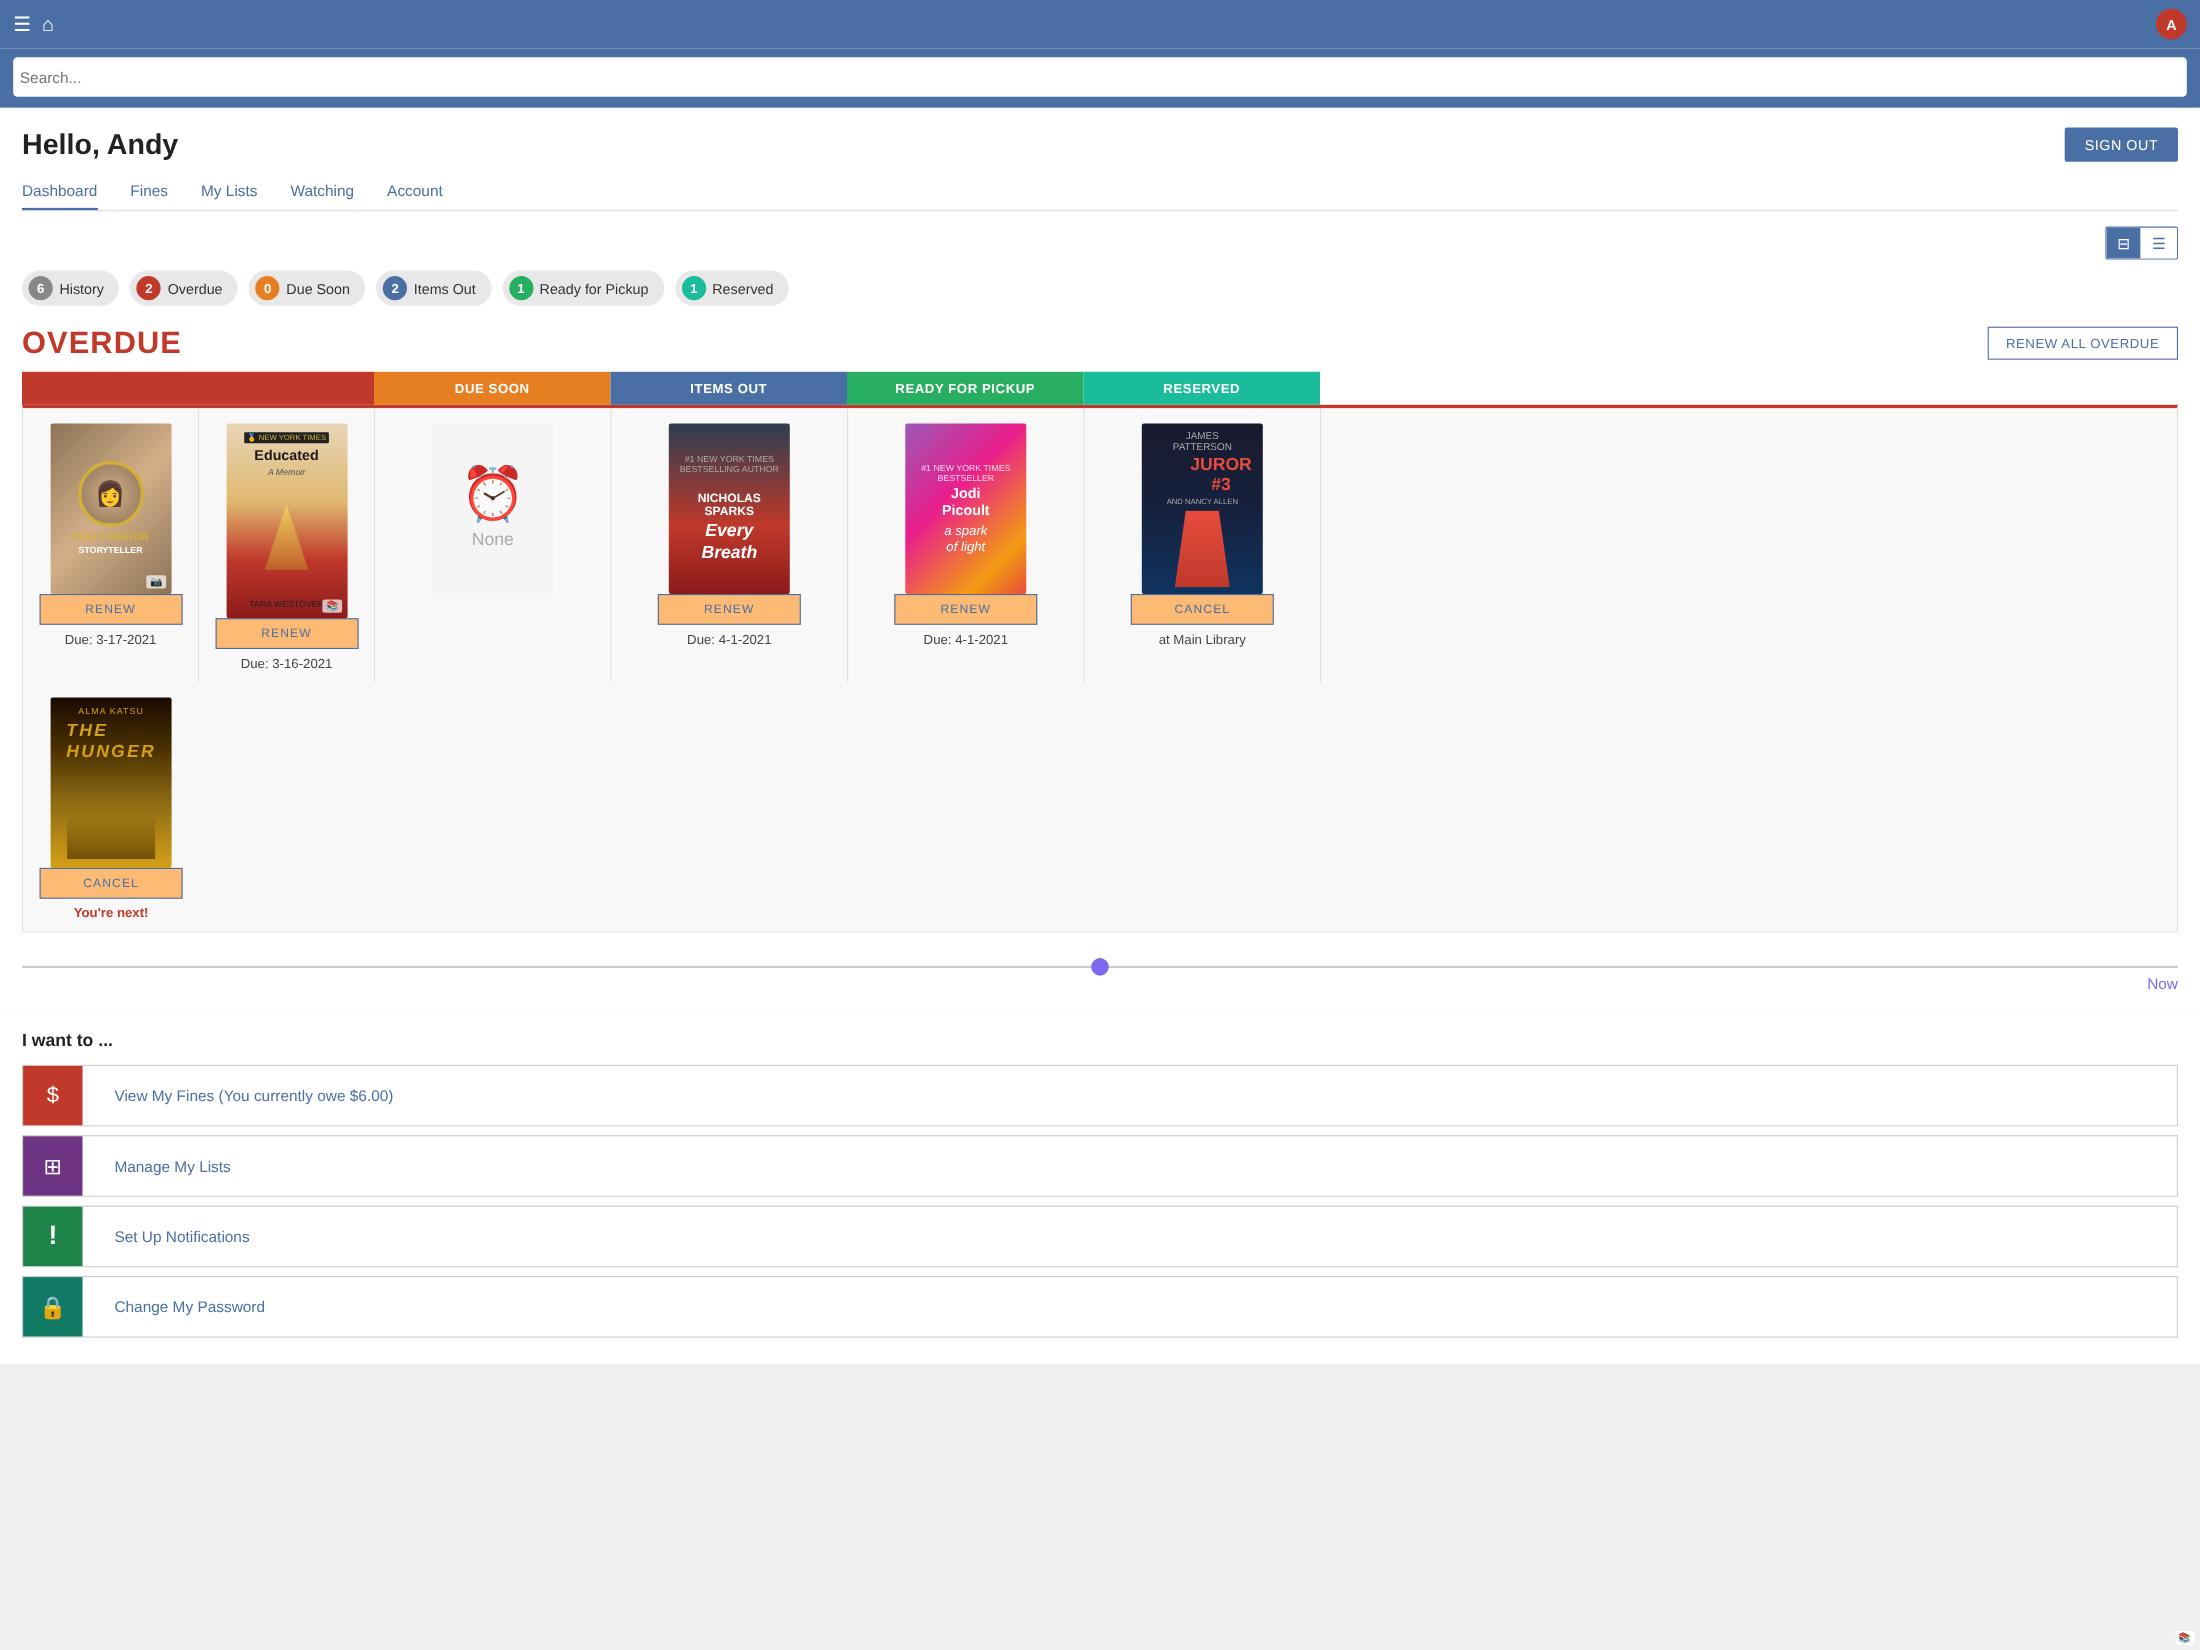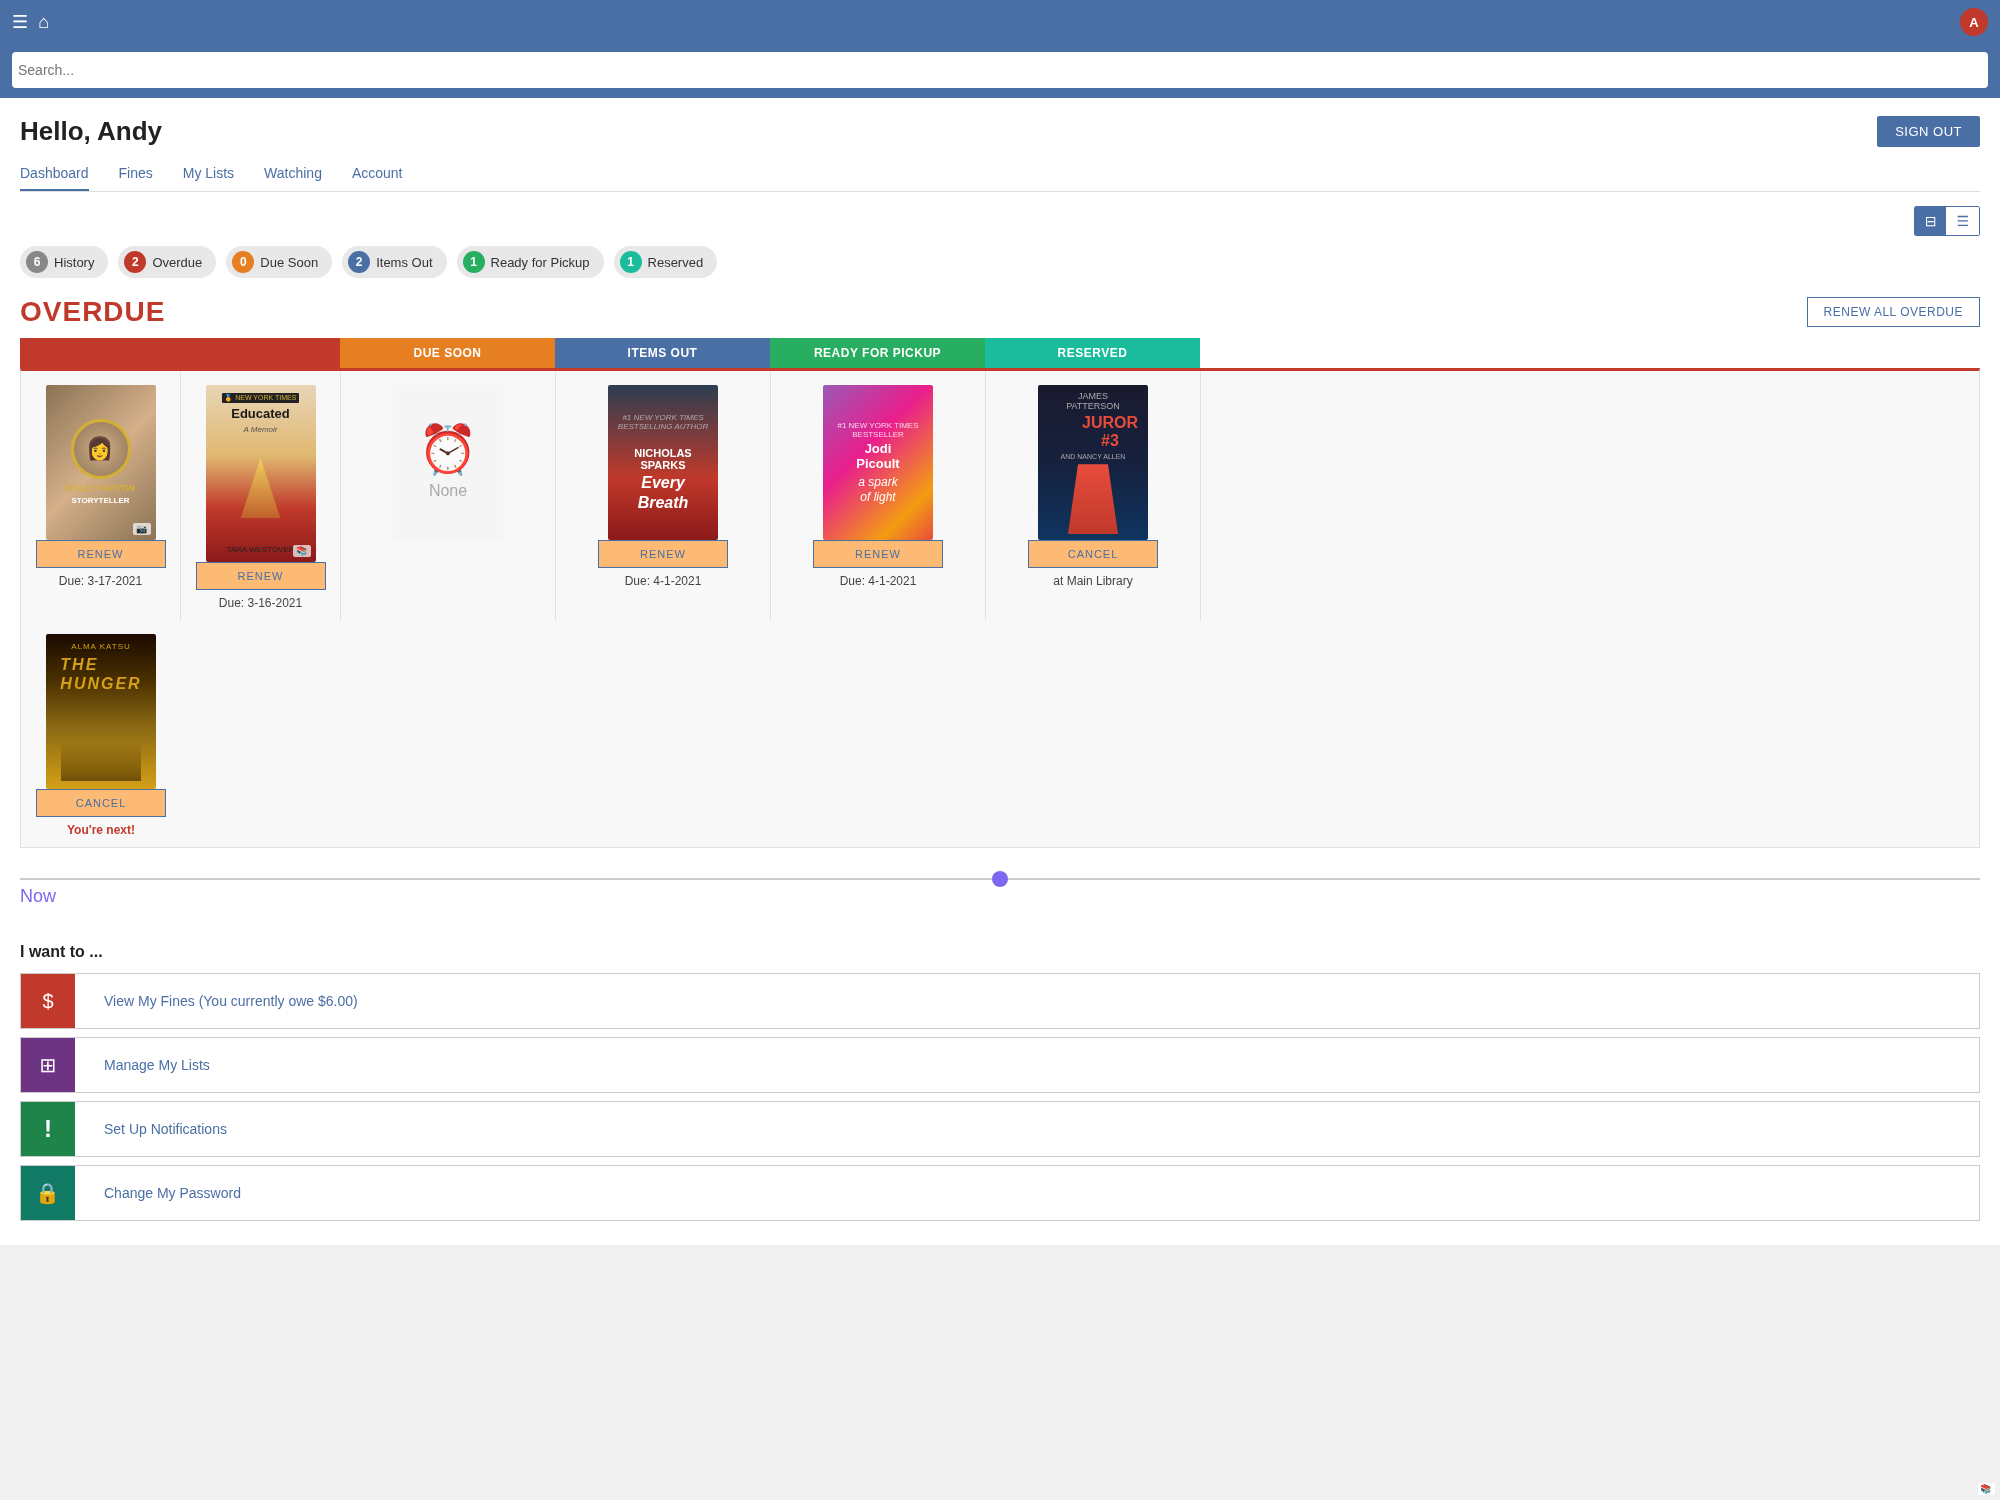--- a/index.html
+++ b/index.html
@@ -307,23 +307,23 @@
       width: 16px;
       height: 16px;
       background: #7b68ee;
       border-radius: 50%;
       position: absolute;
       left: 50%;
       top: 50%;
       transform: translate(-50%, -50%);
     }
     .timeline-now {
-      text-align: left;
+      text-align: right;
       color: #7b68ee;
-      font-size: 18px;
+      font-size: 14px;
       margin-top: 6px;
     }
 
     
     .i-want-section {
       background: white;
       padding: 16px 20px;
     }
     .i-want-title {
       font-size: 16px;
@@ -490,21 +490,21 @@
 
     <div class="book-cell">
       <div class="book-none">
         <div style="font-size:48px;color:#e67e22;line-height:1;">⏰</div>
         <div class="none-text">None</div>
       </div>
     </div>
 
     <div class="book-cell">
       <div class="book-every-breath">
-        <div style="font-size:8px;color:#aaa;margin-bottom:16px;font-style:italic;">#1 NEW YORK TIMES BESTSELLING AUTHOR</div>
+        <div style="font-size:8px;color:#aaa;margin-bottom:16px;">#1 NEW YORK TIMES BESTSELLING AUTHOR</div>
         <div style="font-size:11px;font-weight:bold;color:white;text-align:center;margin-bottom:2px;">NICHOLAS<br>SPARKS</div>
         <div style="font-size:16px;font-style:italic;color:white;text-align:center;font-weight:bold;line-height:1.2;">Every<br>Breath</div>
         <div style="position:absolute;bottom:5px;right:5px;background:rgba(255,255,255,0.7);border-radius:2px;padding:1px 3px;font-size:9px;">📚</div>
       </div>
       <button class="action-btn">RENEW</button>
       <span class="due-text">Due: 4-1-2021</span>
     </div>
 
     <div class="book-cell">
       <div class="book-spark">

